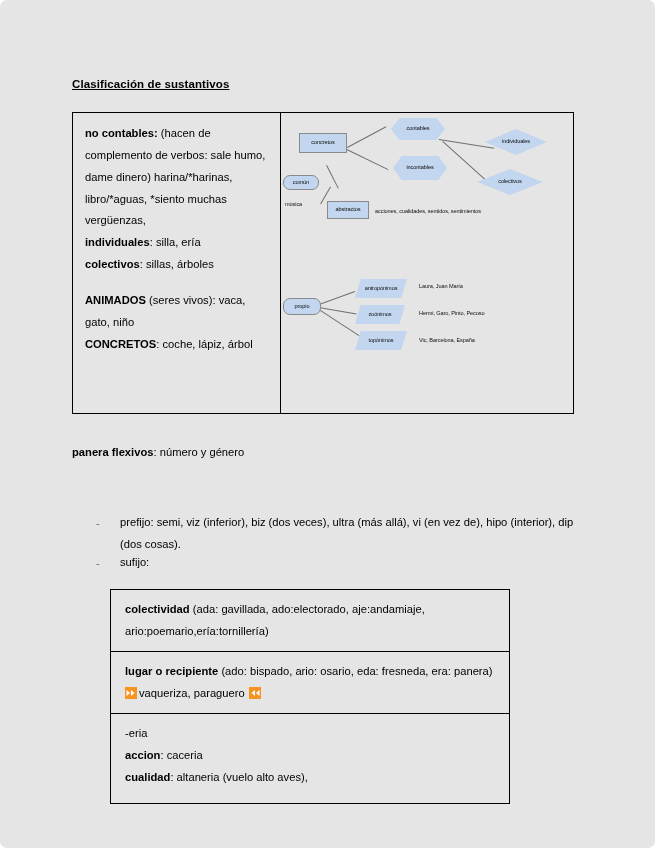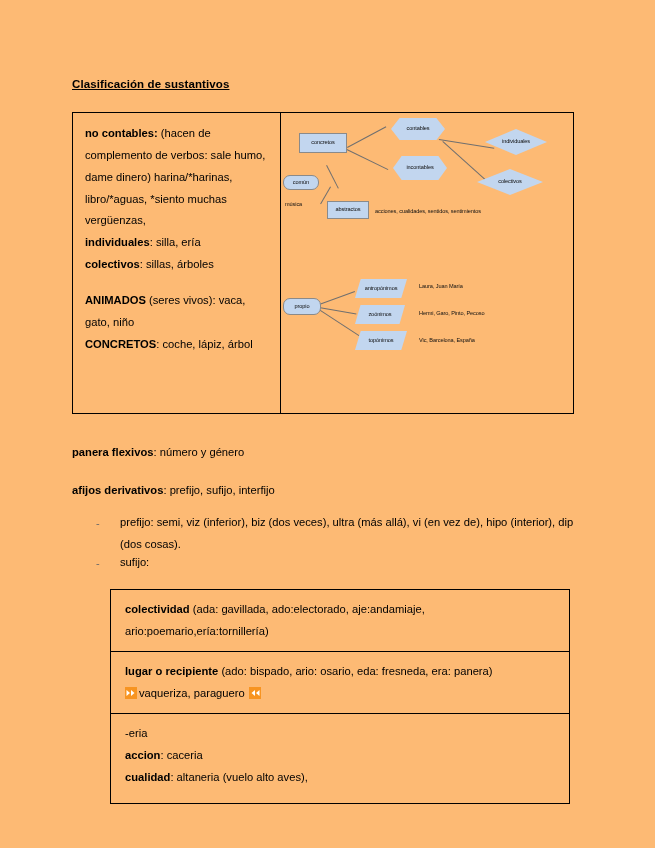--- a/index.html
+++ b/index.html
@@ -13,21 +13,22 @@
     font-family: "Liberation Sans", sans-serif;
     color: #000000;
     position: relative;
     overflow: hidden;
   }
   .page {
     position: absolute;
     left: 0; top: 0;
     width: 655px;
     height: 848px;
-    background: #fdba74;
+    background: #e5e5e5;
+    border-radius: 7px;
   }
   
   .doc-title {
     position: absolute;
     left: 72px;
     top: 78px;
     font-size: 11.5px;
     font-weight: bold;
     text-decoration: underline;
     letter-spacing: 0.1px;
@@ -142,21 +143,21 @@
   }
   .bullet-text { flex: 1; }
   .b-prefijo { top: 512px; }
   .b-sufijo { top: 552px; }
 
   
   .bot-table {
     position: absolute;
     left: 110px;
     top: 589px;
-    width: 460px;
+    width: 400px;
     border: 1.4px solid #000;
     box-sizing: border-box;
   }
   .bt-row {
     box-sizing: border-box;
     padding: 9px 12px 9px 14px;
     font-size: 11.2px;
     line-height: 1.95;
     border-bottom: 1.3px solid #000;
   }
@@ -278,23 +279,20 @@
         <div class="dg-plain" style="left:138px; top:224px;">Vic, Barcelona, España</div>
 
       </div>
     </div>
   </div>
 
   <div class="para p-flex">
     <b class="lbl">panera flexivos</b><span>: </span><span>número y género</span>
   </div>
 
-  <div class="para p-deriv">
-    <b class="lbl">afijos derivativos</b><span>: </span><span>prefijo, sufijo, interfijo</span>
-  </div>
 
   <div class="bullet-row b-prefijo">
     <span class="bullet-dash">-</span>
     <span class="bullet-text">prefijo: semi, viz (inferior), biz (dos veces), ultra (más allá), vi (en vez de), hipo (interior), dip (dos cosas).</span>
   </div>
 
   <div class="bullet-row b-sufijo">
     <span class="bullet-dash">-</span>
     <span class="bullet-text">sufijo:</span>
   </div>

